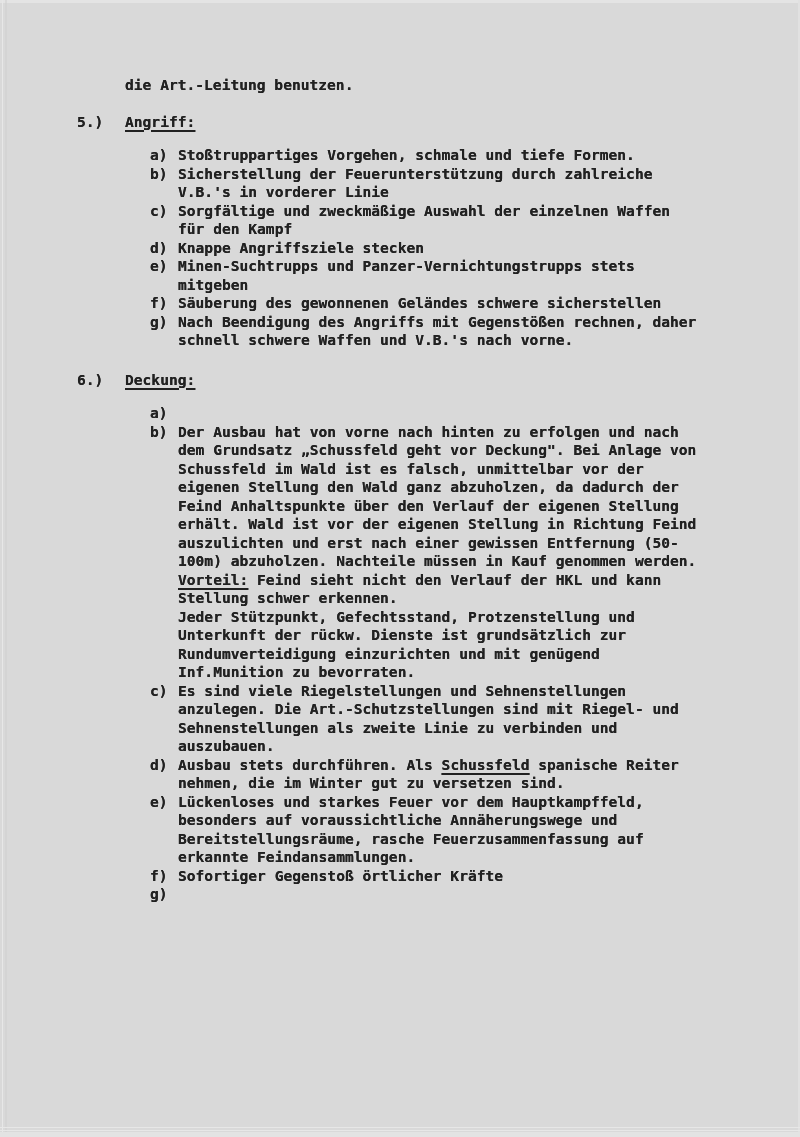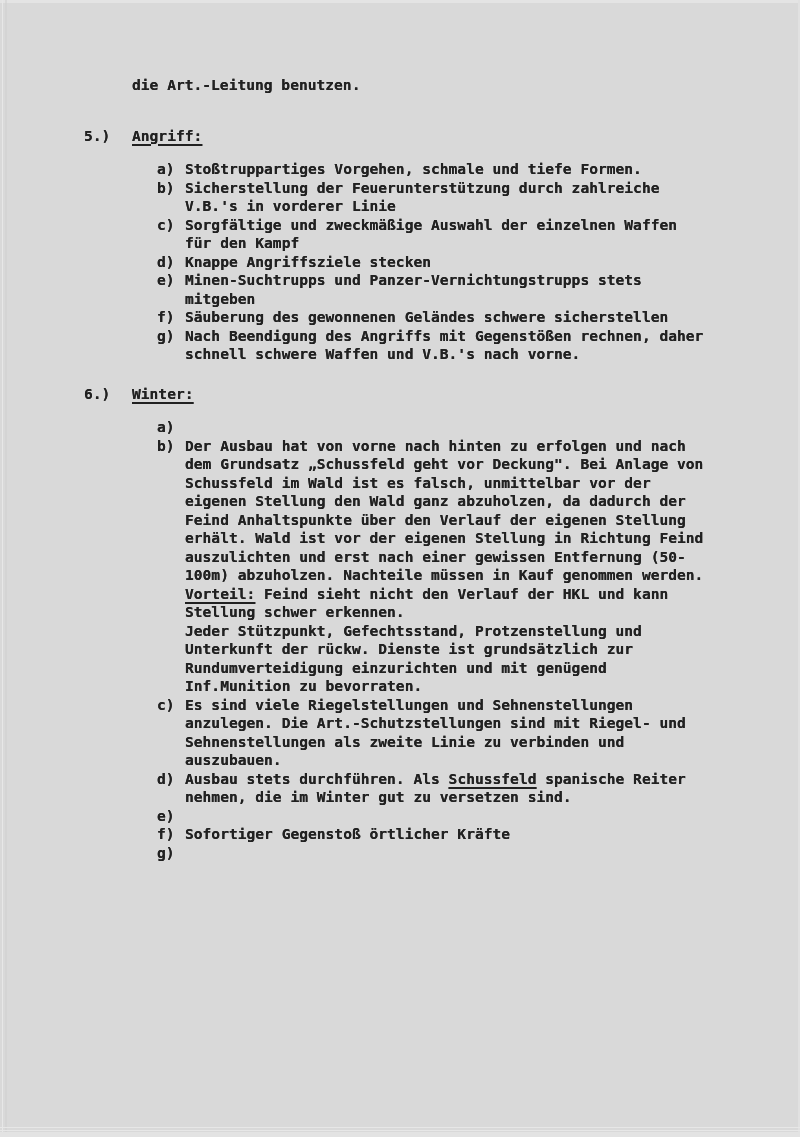--- a/index.html
+++ b/index.html
@@ -18,28 +18,28 @@
     font-family: "DejaVu Sans Mono", "Liberation Mono", monospace;
     font-weight: bold;
     font-size: 14.6px;
     line-height: 18.5px;
     overflow: hidden;
     text-shadow: 0 0 0.45px rgba(25,25,25,0.85);
   }
   .content {
     position: absolute;
     top: 76px;
-    left: 84px;
+    left: 77px;
     right: 0;
   }
   .intro {
     margin: 0 0 0 48px;
     white-space: pre;
   }
-  .section { margin-top: 32px; }
+  .section { margin-top: 18px; }
   .section.second { margin-top: 21px; }
   .sec-head { white-space: pre; }
   .sec-num {
     display: inline-block;
     width: 48px;
   }
   .sec-title {
     text-decoration: underline;
     text-underline-offset: 3px;
     text-decoration-thickness: 1.5px;
@@ -119,21 +119,21 @@
           </div>
         <div class="item">
             <span class="letter">g)</span>
             <span class="text">Nach Beendigung des Angriffs mit Gegenstößen rechnen, daher
 schnell schwere Waffen und V.B.'s nach vorne.</span>
           </div>
       </div>
     </div>
 
     <div class="section second">
-      <div class="sec-head"><span class="sec-num">6.)</span><span class="sec-title">Winter:</span></div>
+      <div class="sec-head"><span class="sec-num">6.)</span><span class="sec-title">Deckung:</span></div>
       <div class="items">
         <div class="item">
             <span class="letter">a)</span>
           </div>
         <div class="item">
             <span class="letter">b)</span>
             <span class="text"><span>Der Ausbau hat von vorne nach hinten zu erfolgen und nach
 dem Grundsatz „Schussfeld geht vor Deckung". Bei Anlage von
 Schussfeld im Wald ist es falsch, unmittelbar vor der
 eigenen Stellung den Wald ganz abzuholzen, da dadurch der
@@ -155,20 +155,24 @@
 Sehnenstellungen als zweite Linie zu verbinden und
 auszubauen.</span>
           </div>
         <div class="item">
             <span class="letter">d)</span>
             <span class="text"><span>Ausbau stets durchführen. Als </span><span class="u">Schussfeld</span><span> spanische Reiter
 nehmen, die im Winter gut zu versetzen sind.</span></span>
           </div>
         <div class="item">
             <span class="letter">e)</span>
+            <span class="text">Lückenloses und starkes Feuer vor dem Hauptkampffeld,
+besonders auf voraussichtliche Annäherungswege und
+Bereitstellungsräume, rasche Feuerzusammenfassung auf
+erkannte Feindansammlungen.</span>
           </div>
         <div class="item">
             <span class="letter">f)</span>
             <span class="text">Sofortiger Gegenstoß örtlicher Kräfte</span>
           </div>
         <div class="item">
             <span class="letter">g)</span>
           </div>
       </div>
     </div>

